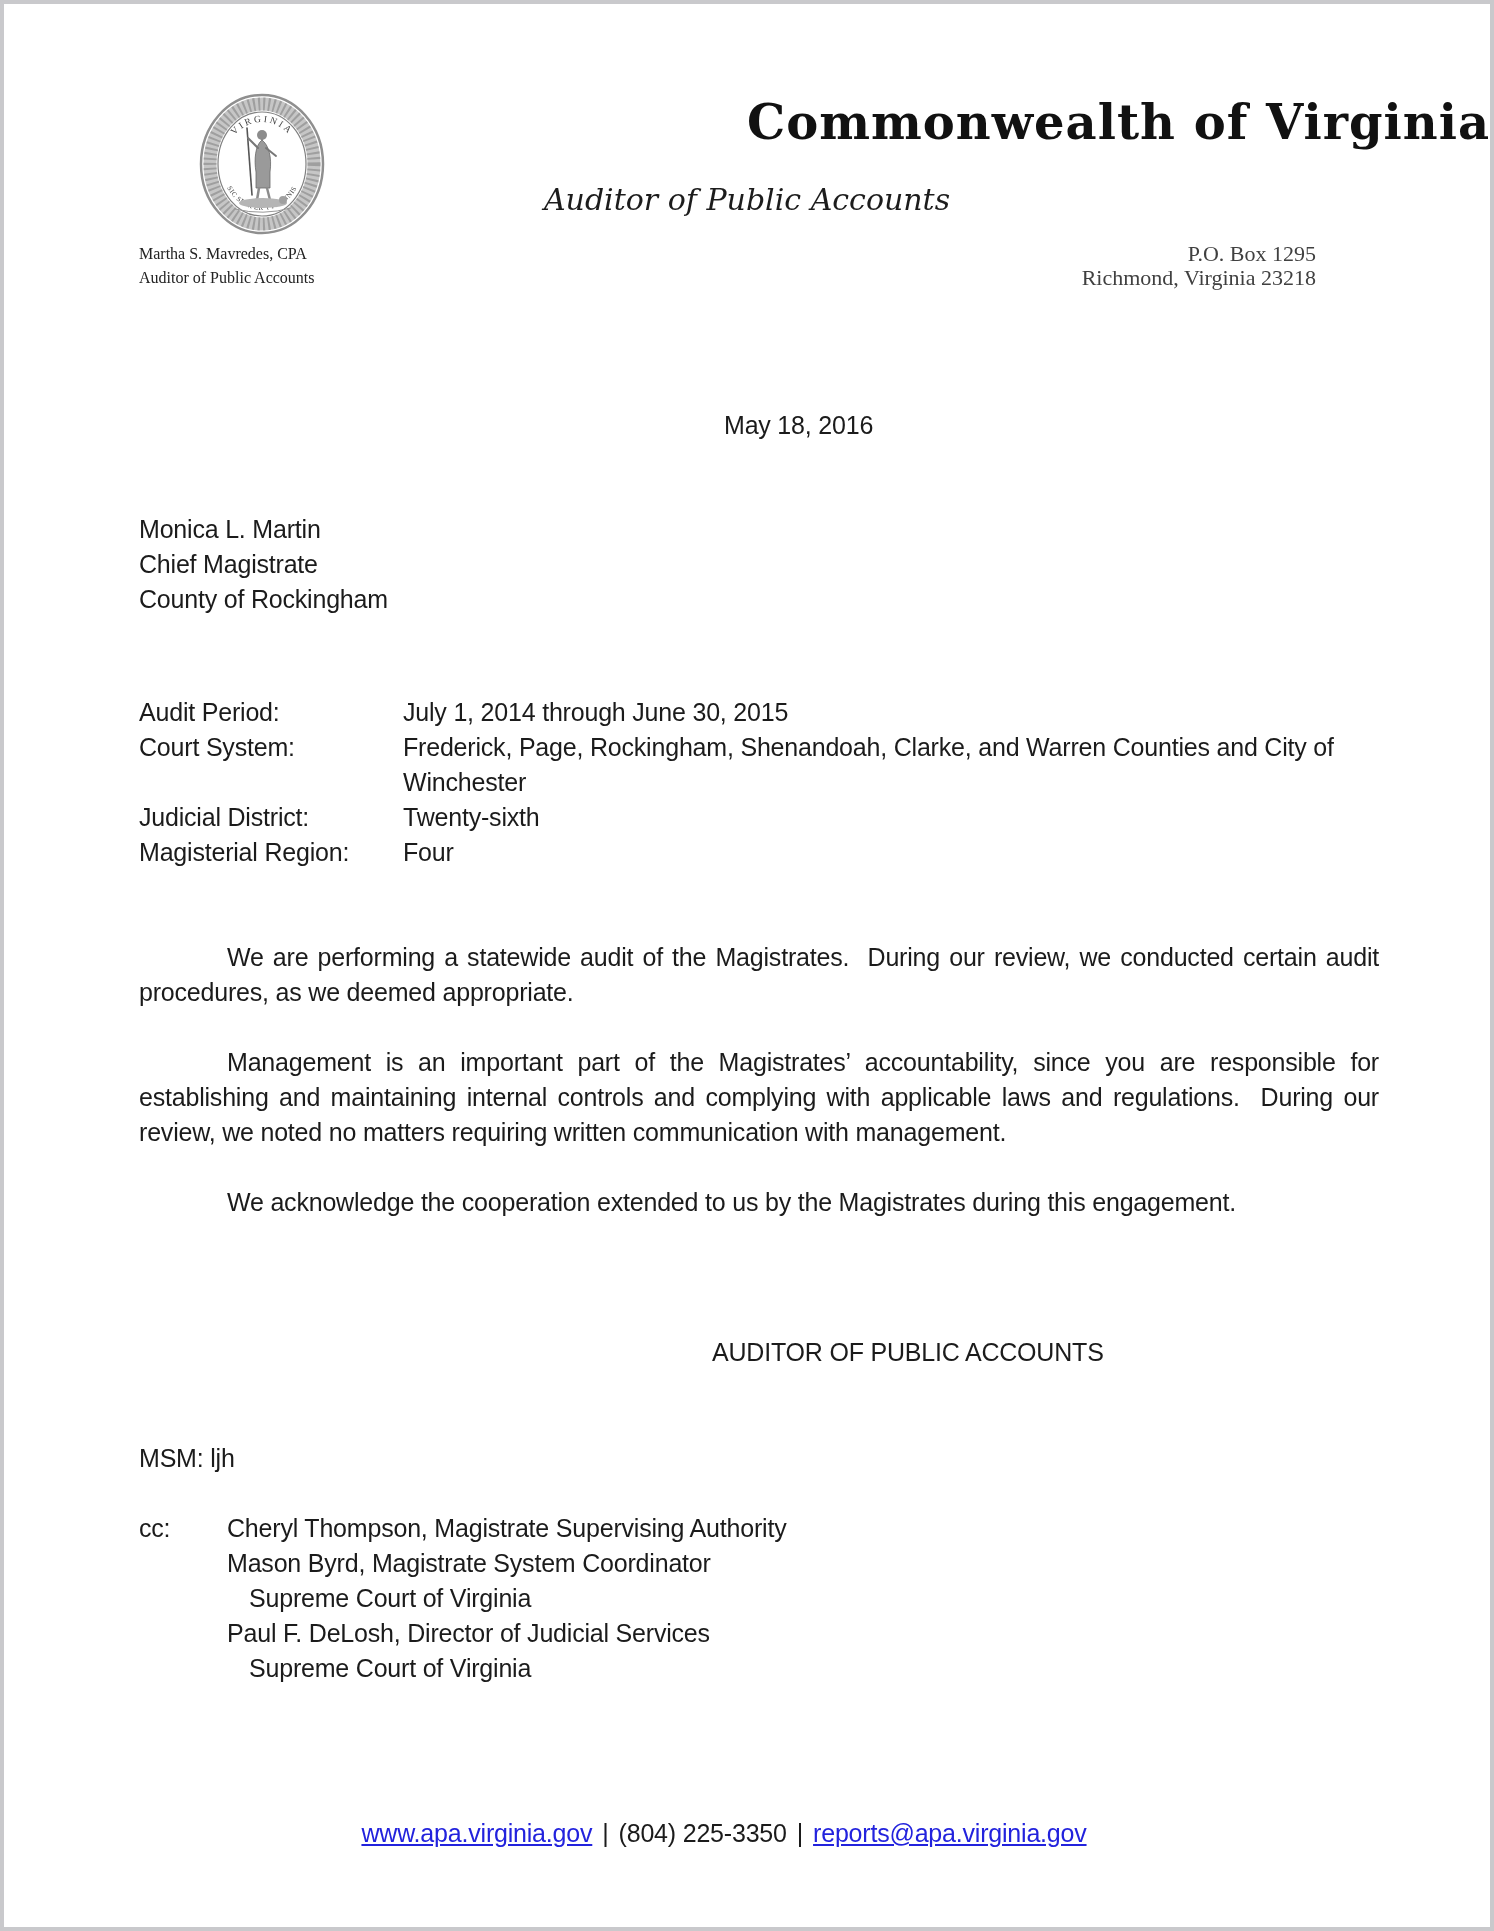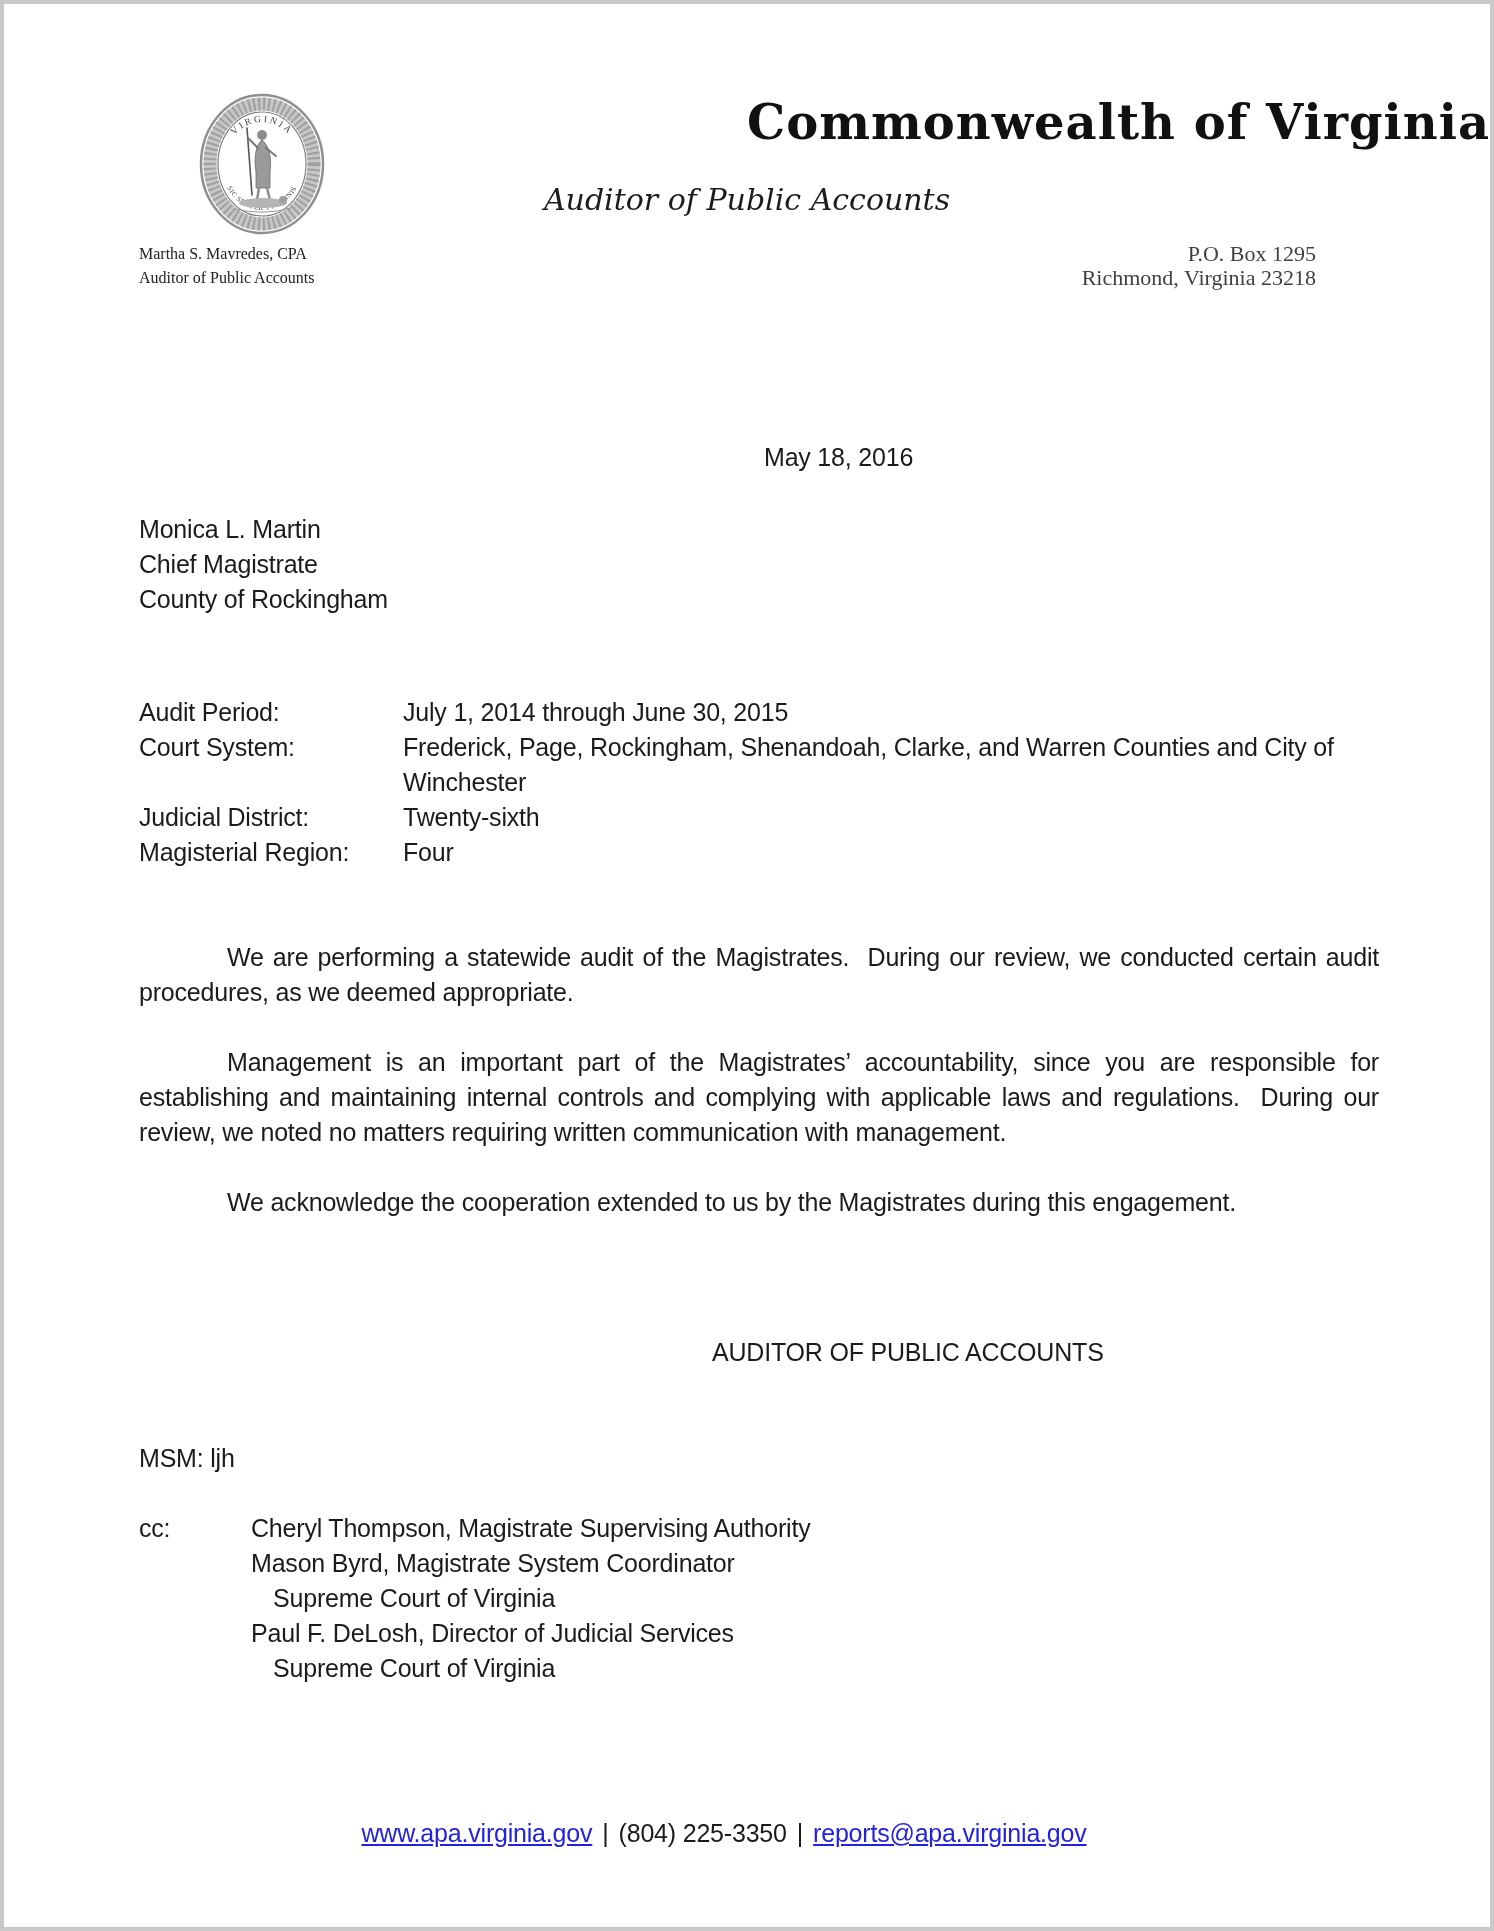--- a/index.html
+++ b/index.html
@@ -39,36 +39,36 @@
     font-size:16px;line-height:24px;color:#222;
   }
   .address-block{
     position:absolute;right:174px;top:238px;
     text-align:right;
     font-family:"Liberation Serif", serif;
     font-size:22px;line-height:24px;color:#404040;
   }
   
   .body-text{font-size:25px;line-height:35px;letter-spacing:-0.2px;color:#1b1b1b;}
-  .date-line{position:absolute;left:760px;top:404px;margin-top:32px;}
+  .date-line{position:absolute;left:720px;top:404px;}
   .recipient{position:absolute;left:135px;top:508px;}
   .audit-info{
     position:absolute;left:135px;top:691px;width:1240px;
     display:grid;grid-template-columns:264px 1fr;
   }
   .paragraphs{position:absolute;left:135px;top:936px;width:1240px;}
   .para{
     margin:0 0 35px 0;
     text-align:justify;
     text-indent:88px;
     white-space:pre-wrap;
   }
   .signature-line{position:absolute;left:708px;top:1331px;}
   .reference-line{position:absolute;left:135px;top:1437px;}
-  .cc-block{position:absolute;left:135px;top:1507px;display:flex;gap:24px;}
+  .cc-block{position:absolute;left:135px;top:1507px;display:flex;}
   .cc-label{width:88px;flex:0 0 88px;}
   .cc-line.indent-1{padding-left:22px;}
   
   .footer{
     position:absolute;left:135px;top:1812px;width:1170px;
     text-align:center;
   }
   .footer a{
     color:#2222dd;
     text-decoration:underline;

